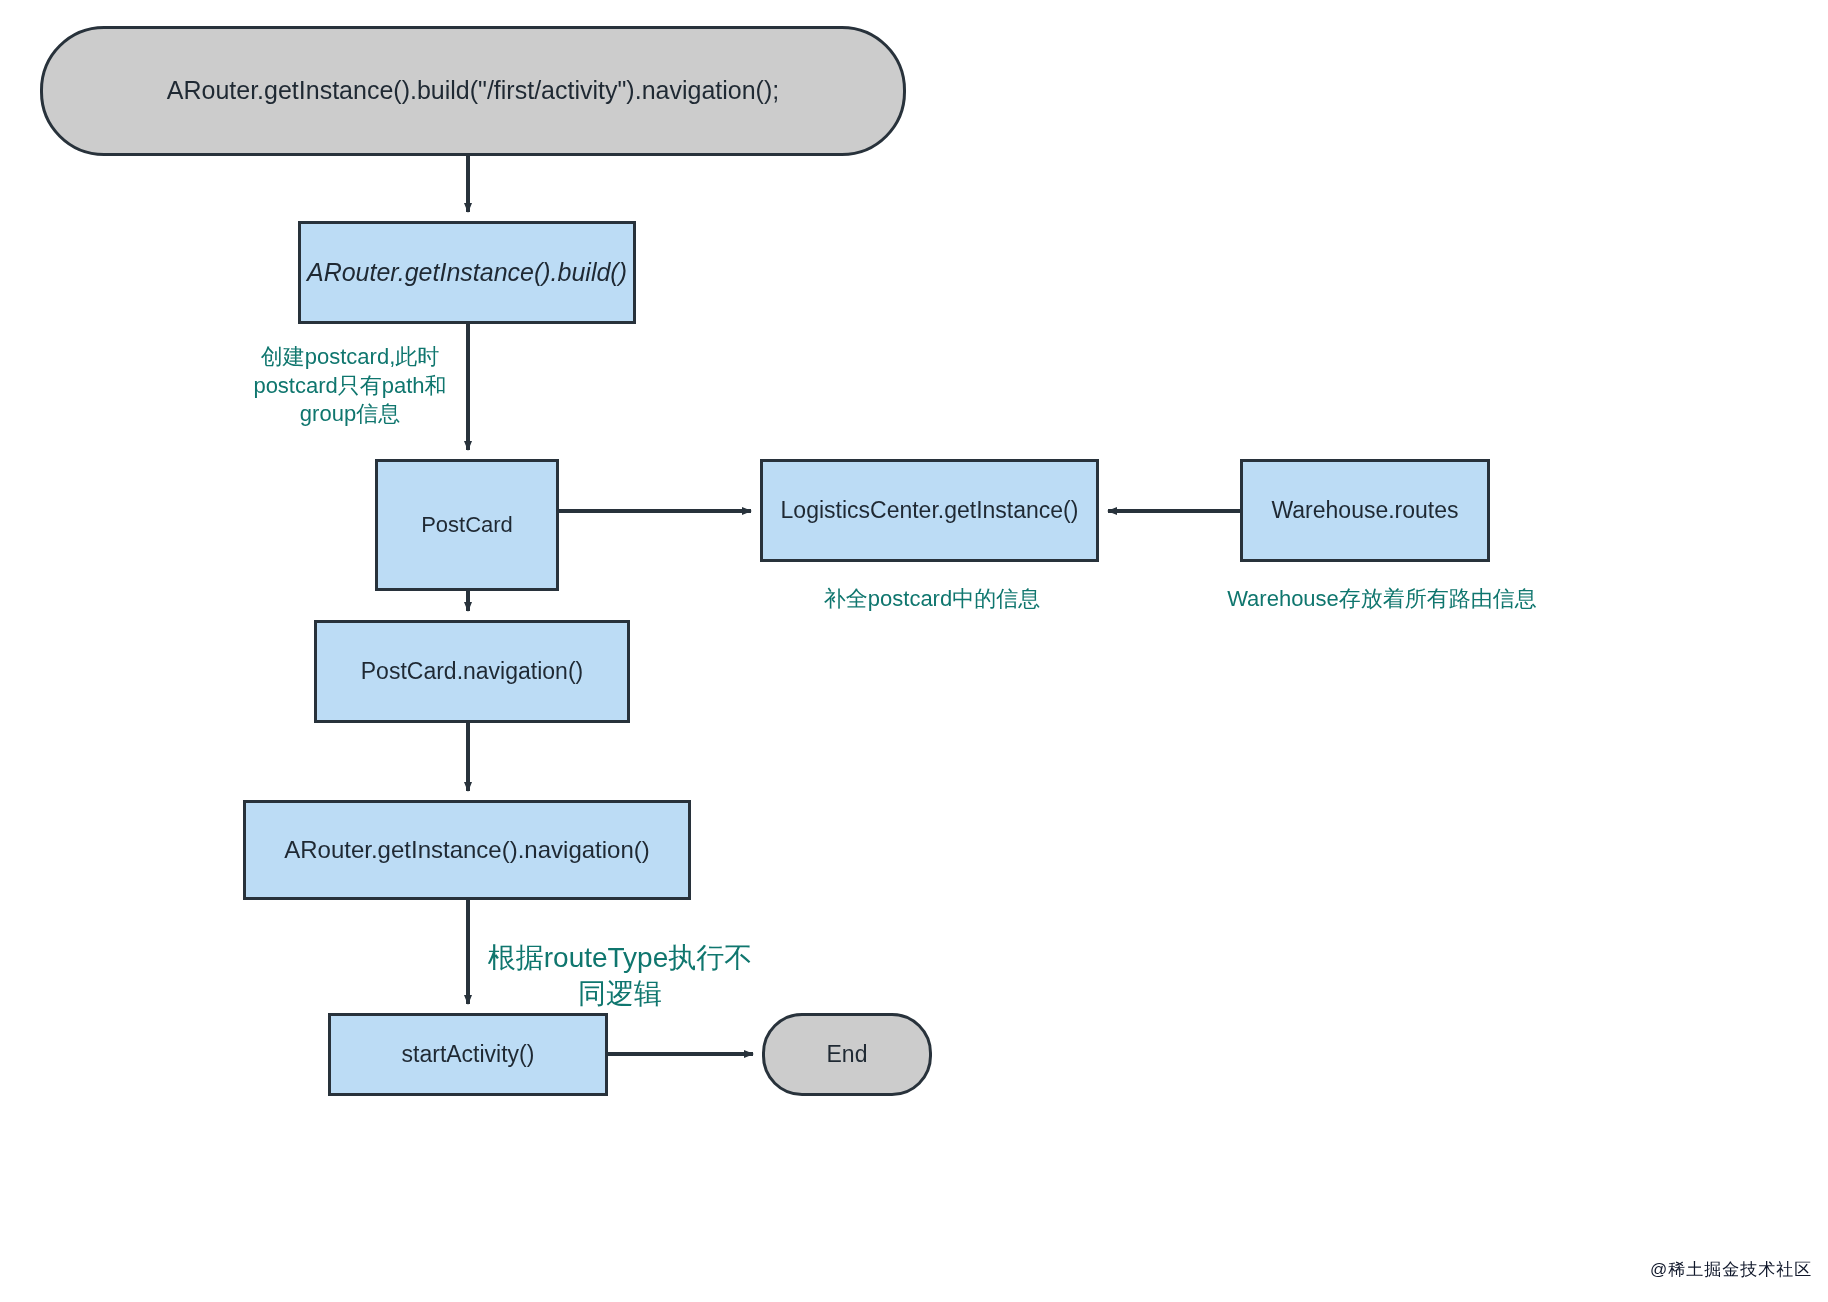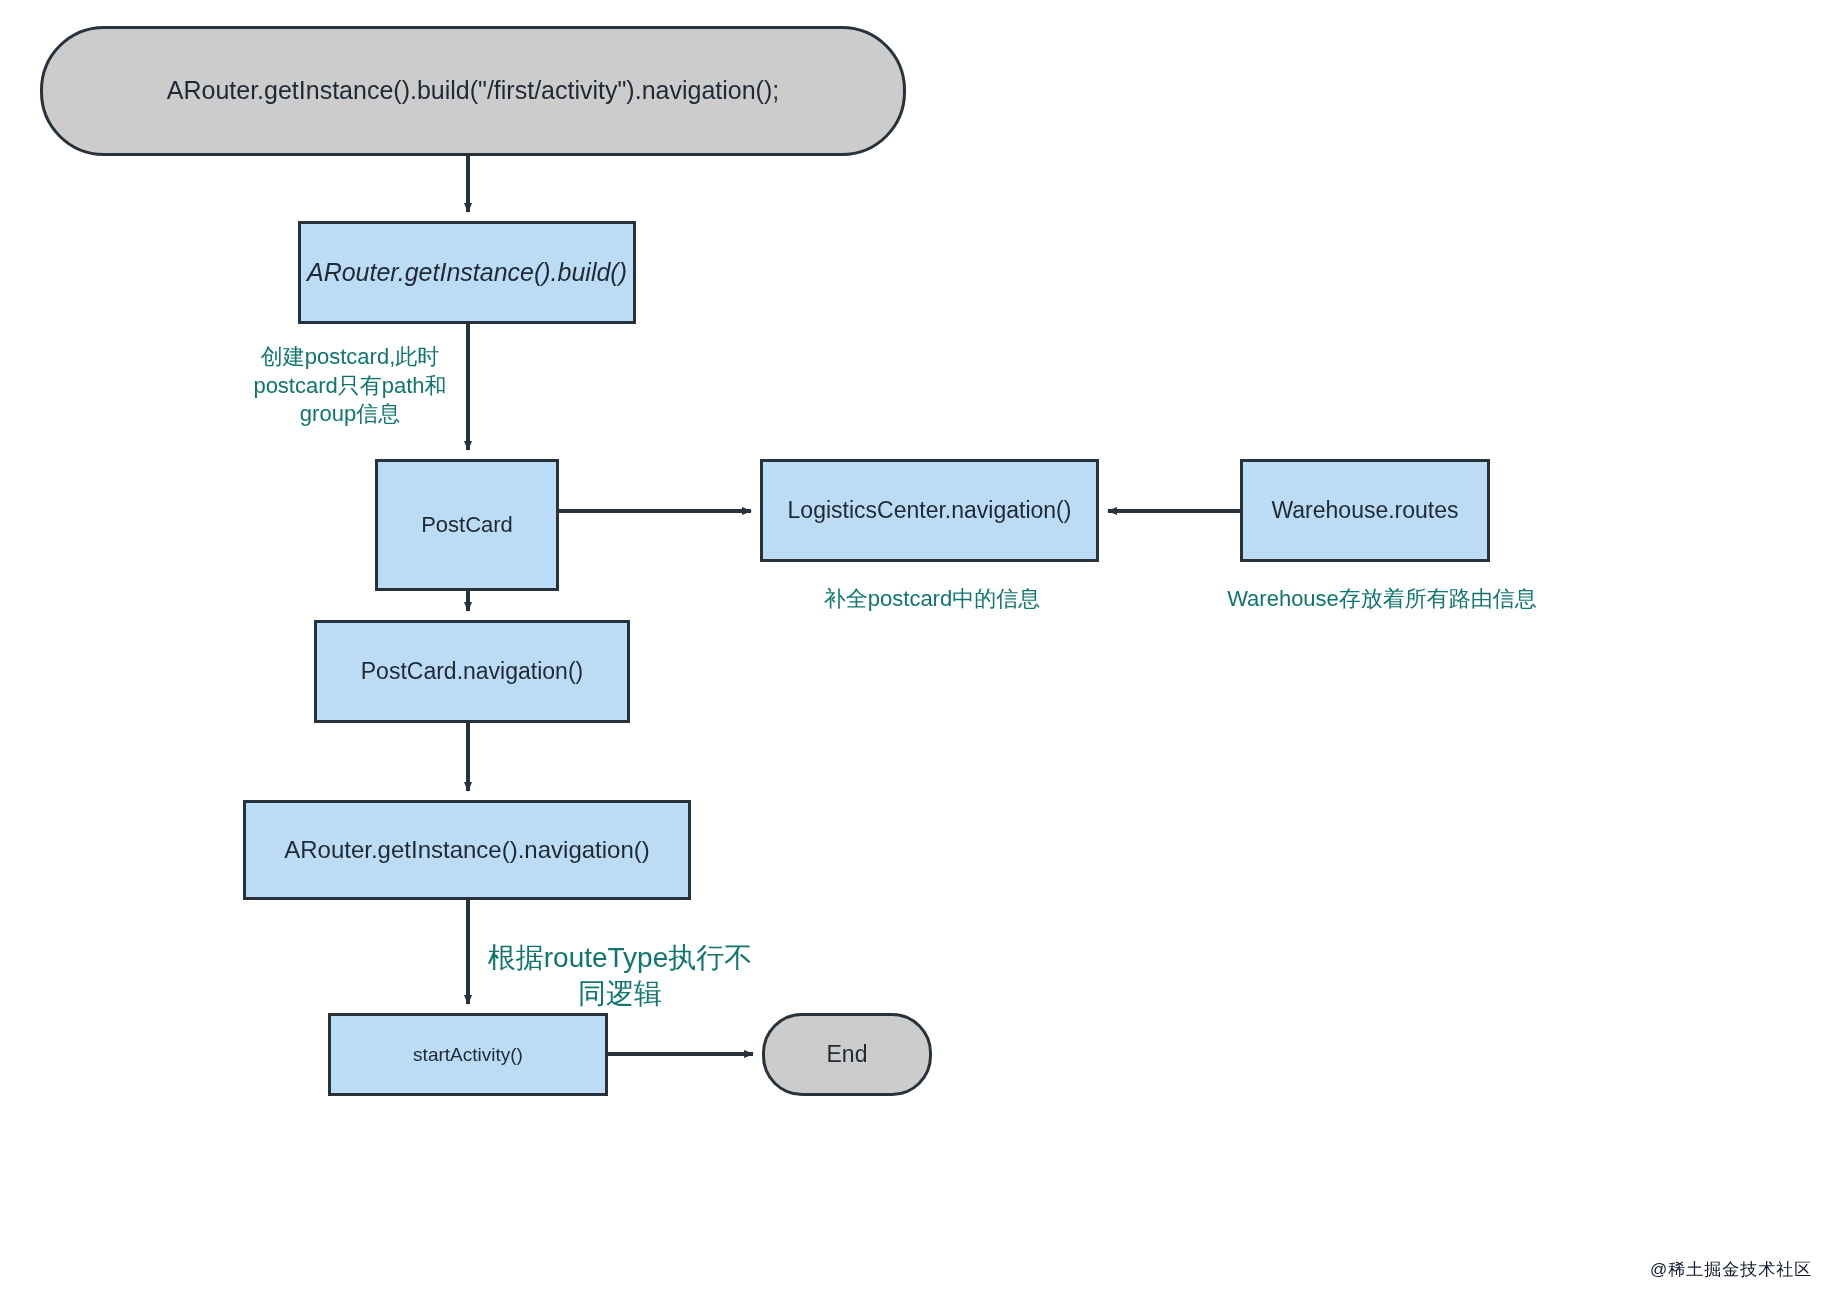--- a/index.html
+++ b/index.html
@@ -92,36 +92,36 @@
 
   <div class="node node-process" style="left:298px; top:221px; width:338px; height:103px; font-size:25px;font-style:italic;">
     <span>ARouter.getInstance().build()</span>
   </div>
 
   <div class="node node-process" style="left:375px; top:459px; width:184px; height:132px; font-size:22px;">
     <span>PostCard</span>
   </div>
 
   <div class="node node-process" style="left:760px; top:459px; width:339px; height:103px; font-size:23px;">
-    <span>LogisticsCenter.navigation()</span>
+    <span>LogisticsCenter.getInstance()</span>
   </div>
 
   <div class="node node-process" style="left:1240px; top:459px; width:250px; height:103px; font-size:23px;">
     <span>Warehouse.routes</span>
   </div>
 
   <div class="node node-process" style="left:314px; top:620px; width:316px; height:103px; font-size:23px;">
     <span>PostCard.navigation()</span>
   </div>
 
   <div class="node node-process" style="left:243px; top:800px; width:448px; height:100px; font-size:24px;">
     <span>ARouter.getInstance().navigation()</span>
   </div>
 
-  <div class="node node-process" style="left:328px; top:1013px; width:280px; height:83px; font-size:19px;">
+  <div class="node node-process" style="left:328px; top:1013px; width:280px; height:83px; font-size:23px;">
     <span>startActivity()</span>
   </div>
 
   <div class="node node-terminator small" style="left:762px; top:1013px; width:170px; height:83px; font-size:23px;text-align:right;">
     <span>End</span>
   </div>
 
   <div class="edge-label" style="left:245px; top:343px; width:210px; font-size:22px;">创建postcard,此时
 postcard只有path和
 group信息</div>

